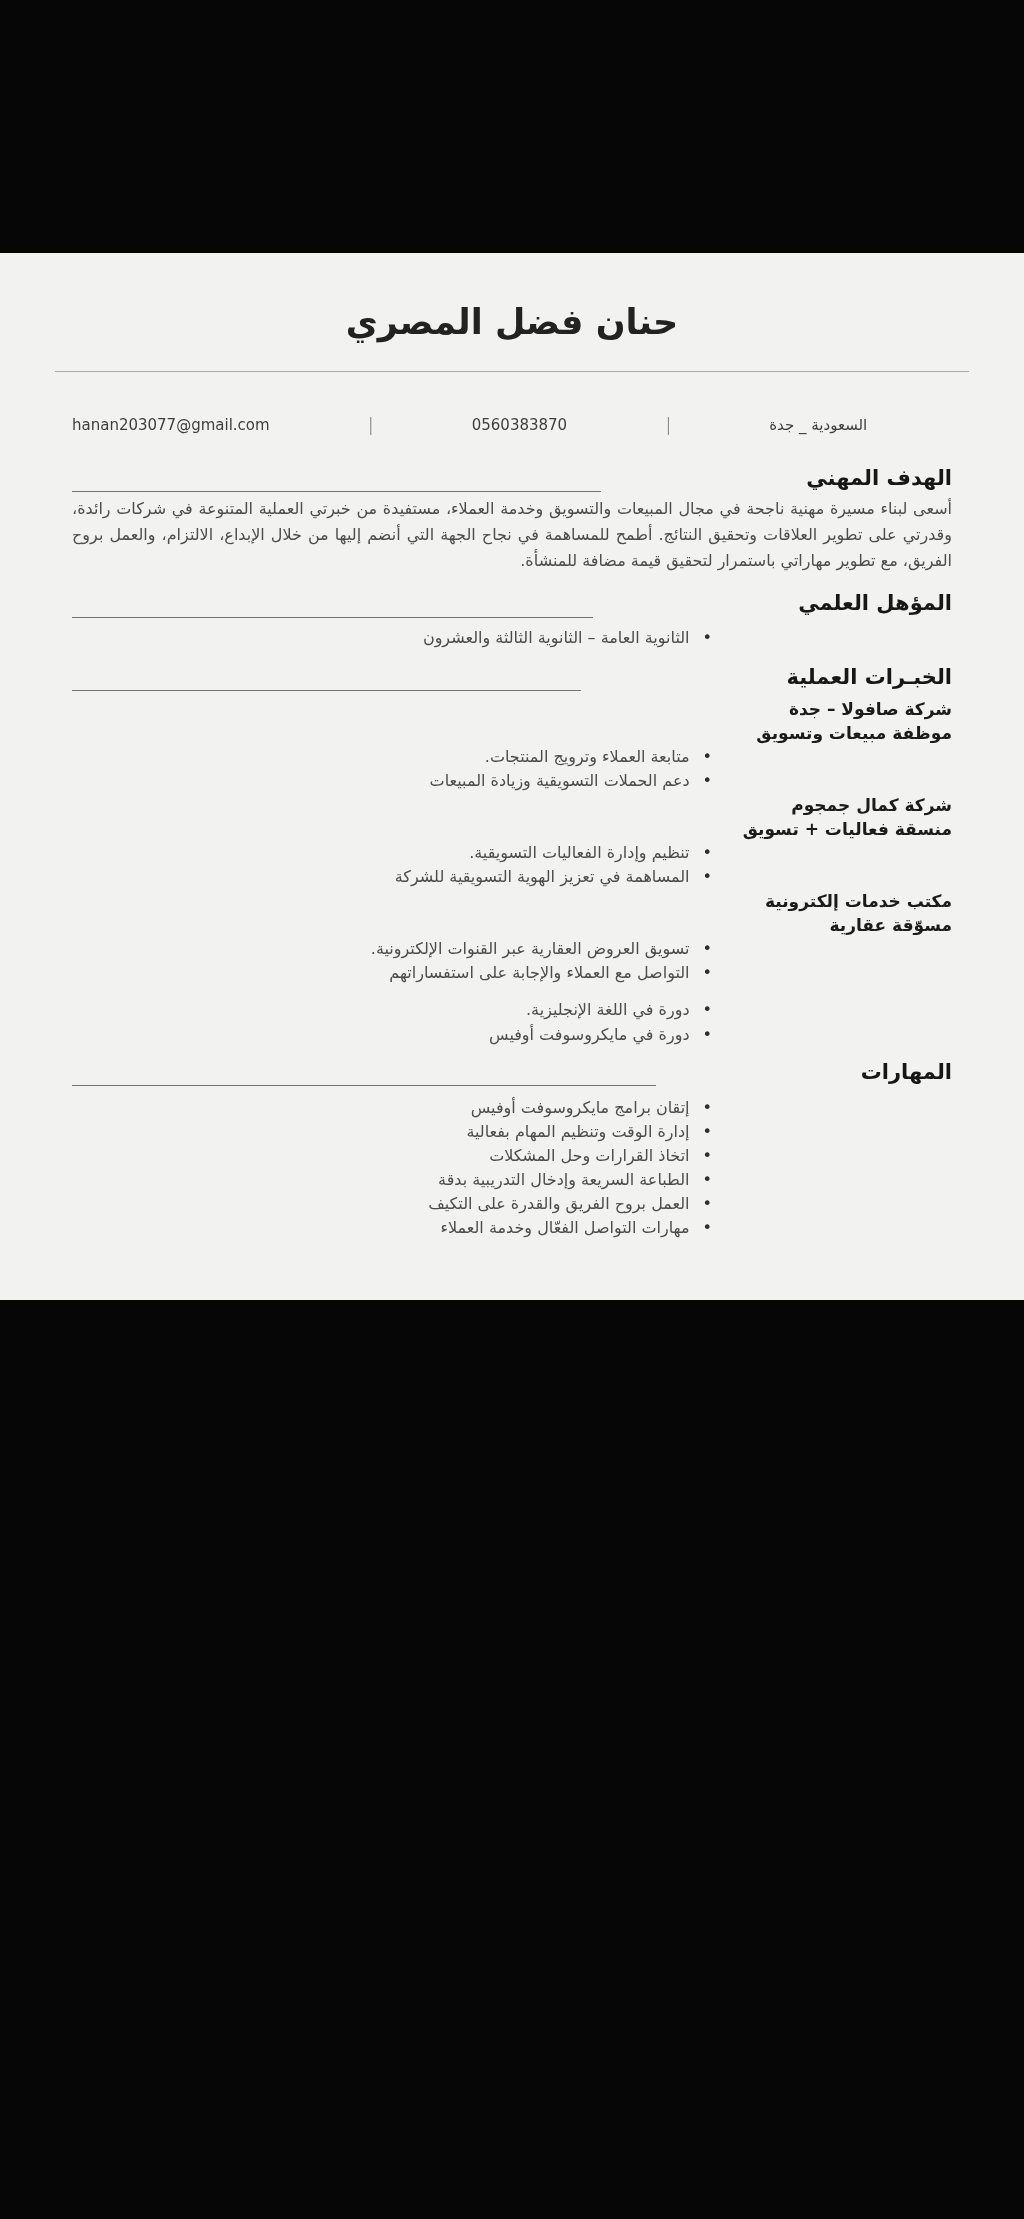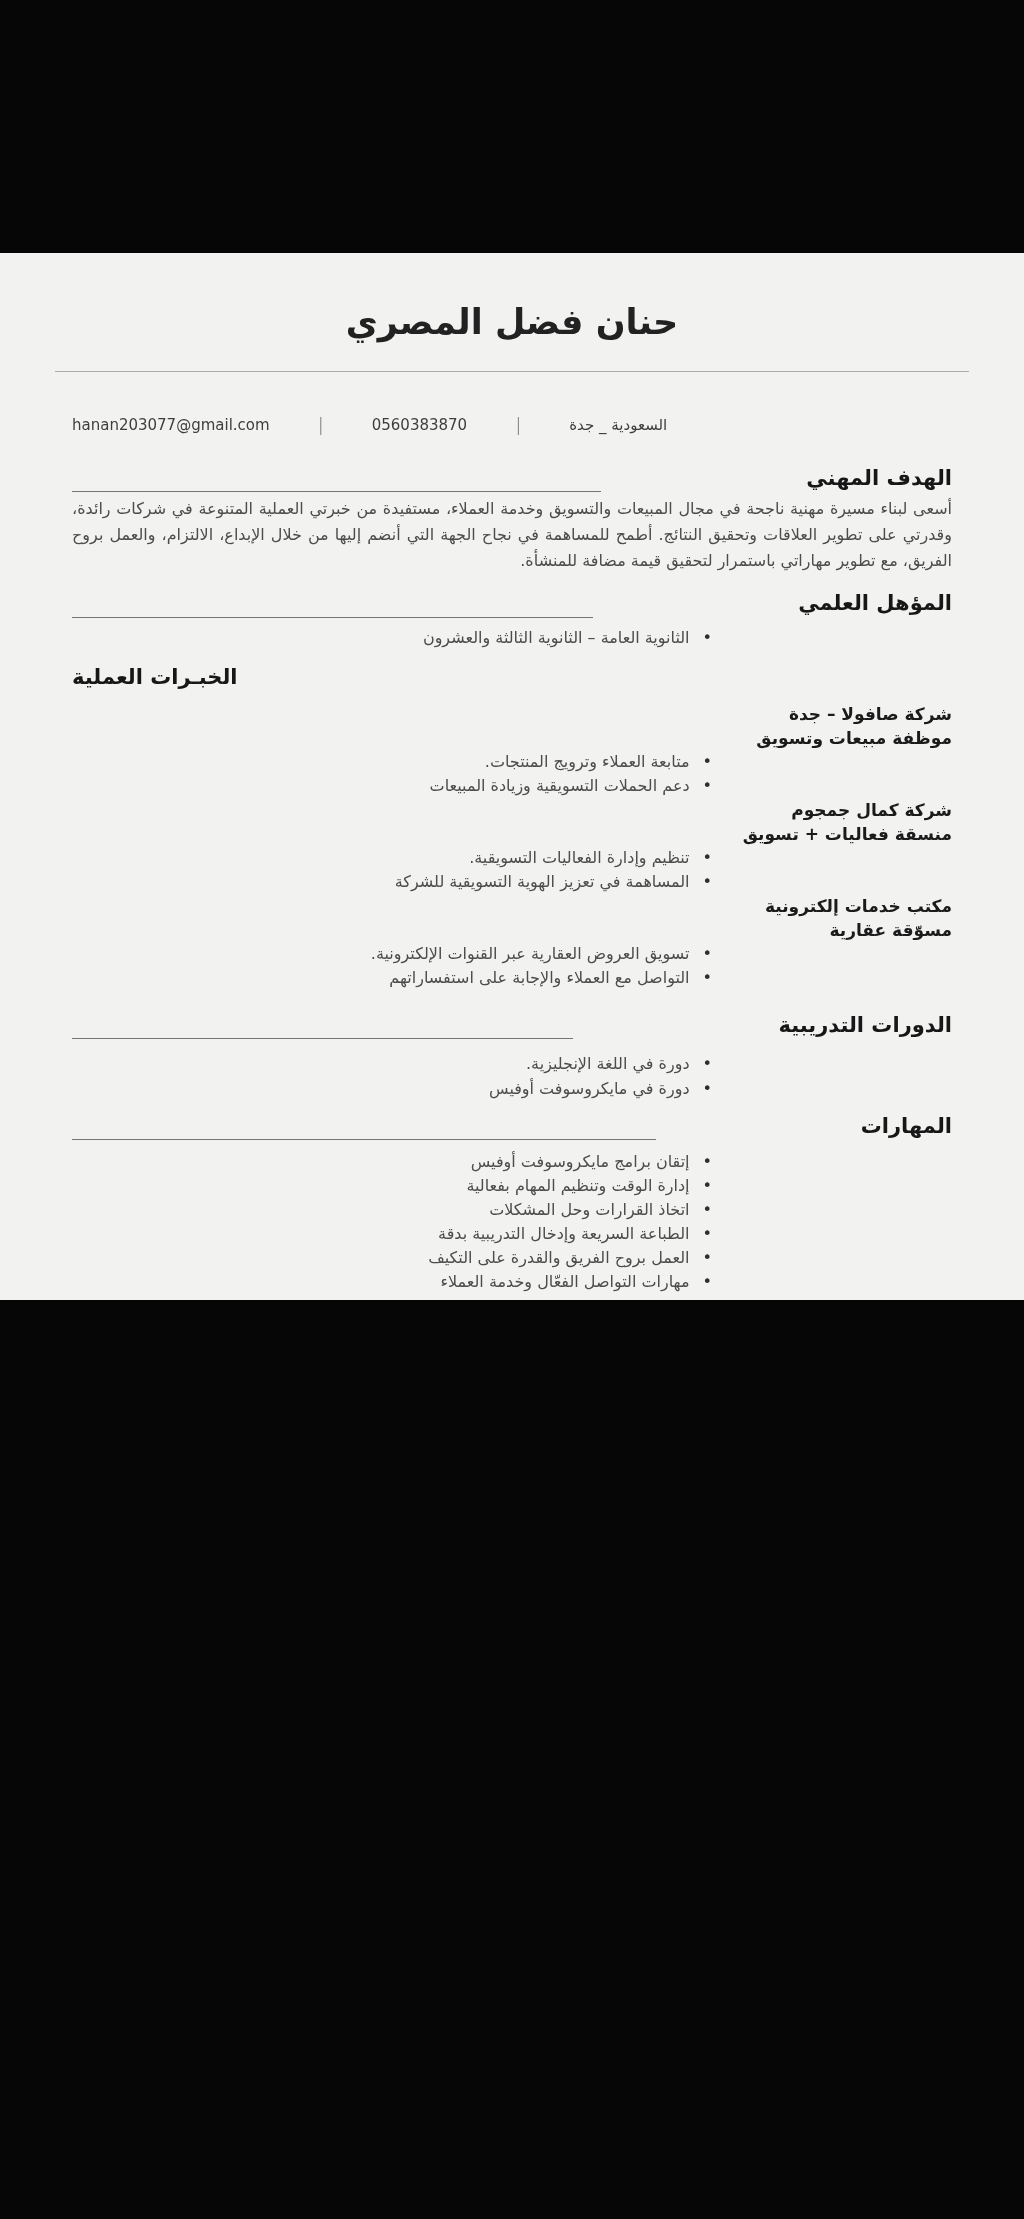--- a/index.html
+++ b/index.html
@@ -34,21 +34,21 @@
     border-top:1px solid #ababab;
     margin:28px -17px 0;
     height:0;
   }
 
   .contact {
     margin-top:42px;
     display:flex;
     direction:ltr;
     align-items:center;
-    gap:48px;
+    gap:98px;
     font-size:15px;
     color:#3e3e3e;
   }
   .contact .sep { color:#6b6b6b; font-size:18px; font-weight:300; }
 
   .content { direction:rtl; text-align:right; color:#4c4c4c; }
 
   .section-head { display:flex; direction:rtl; align-items:flex-end; }
   .section-head .s-title {
     font-size:21px;
@@ -60,21 +60,21 @@
   .section-head .rule {
     flex:1;
     border-top:1px solid #757575;
     height:0;
     margin-right:205px;
     margin-top:4px;
   }
 
   .mt-a { margin-top:30px; }   
   .mt-b { margin-top:16px; }   
-  .mt-c { margin-top:14px;flex-direction:column; }   
+  .mt-c { margin-top:14px; }   
   .mt-d { margin-top:22px; }   
   .mt-e { margin-top:12px; }   
 
   .objective {
     margin-top:4px;
     font-size:16px;
     line-height:26px;
     text-align:justify;
     color:#4c4c4c;
   }
@@ -179,24 +179,20 @@
           <span>تسويق العروض العقارية عبر القنوات الإلكترونية.</span>
         </div>
         <div class="bullet">
           <span class="dot">•</span>
           <span>التواصل مع العملاء والإجابة على استفساراتهم</span>
         </div>
       </div>
 
     </div>
 
-    <div class="section-head mt-d">
-      <span class="s-title">الدورات التدريبية</span>
-      <span class="rule"></span>
-    </div>
     <div class="courses-list list-sm">
       <div class="bullet">
         <span class="dot">•</span>
         <span>دورة في اللغة الإنجليزية.</span>
       </div>
       <div class="bullet">
         <span class="dot">•</span>
         <span>دورة في مايكروسوفت أوفيس</span>
       </div>
     </div>

